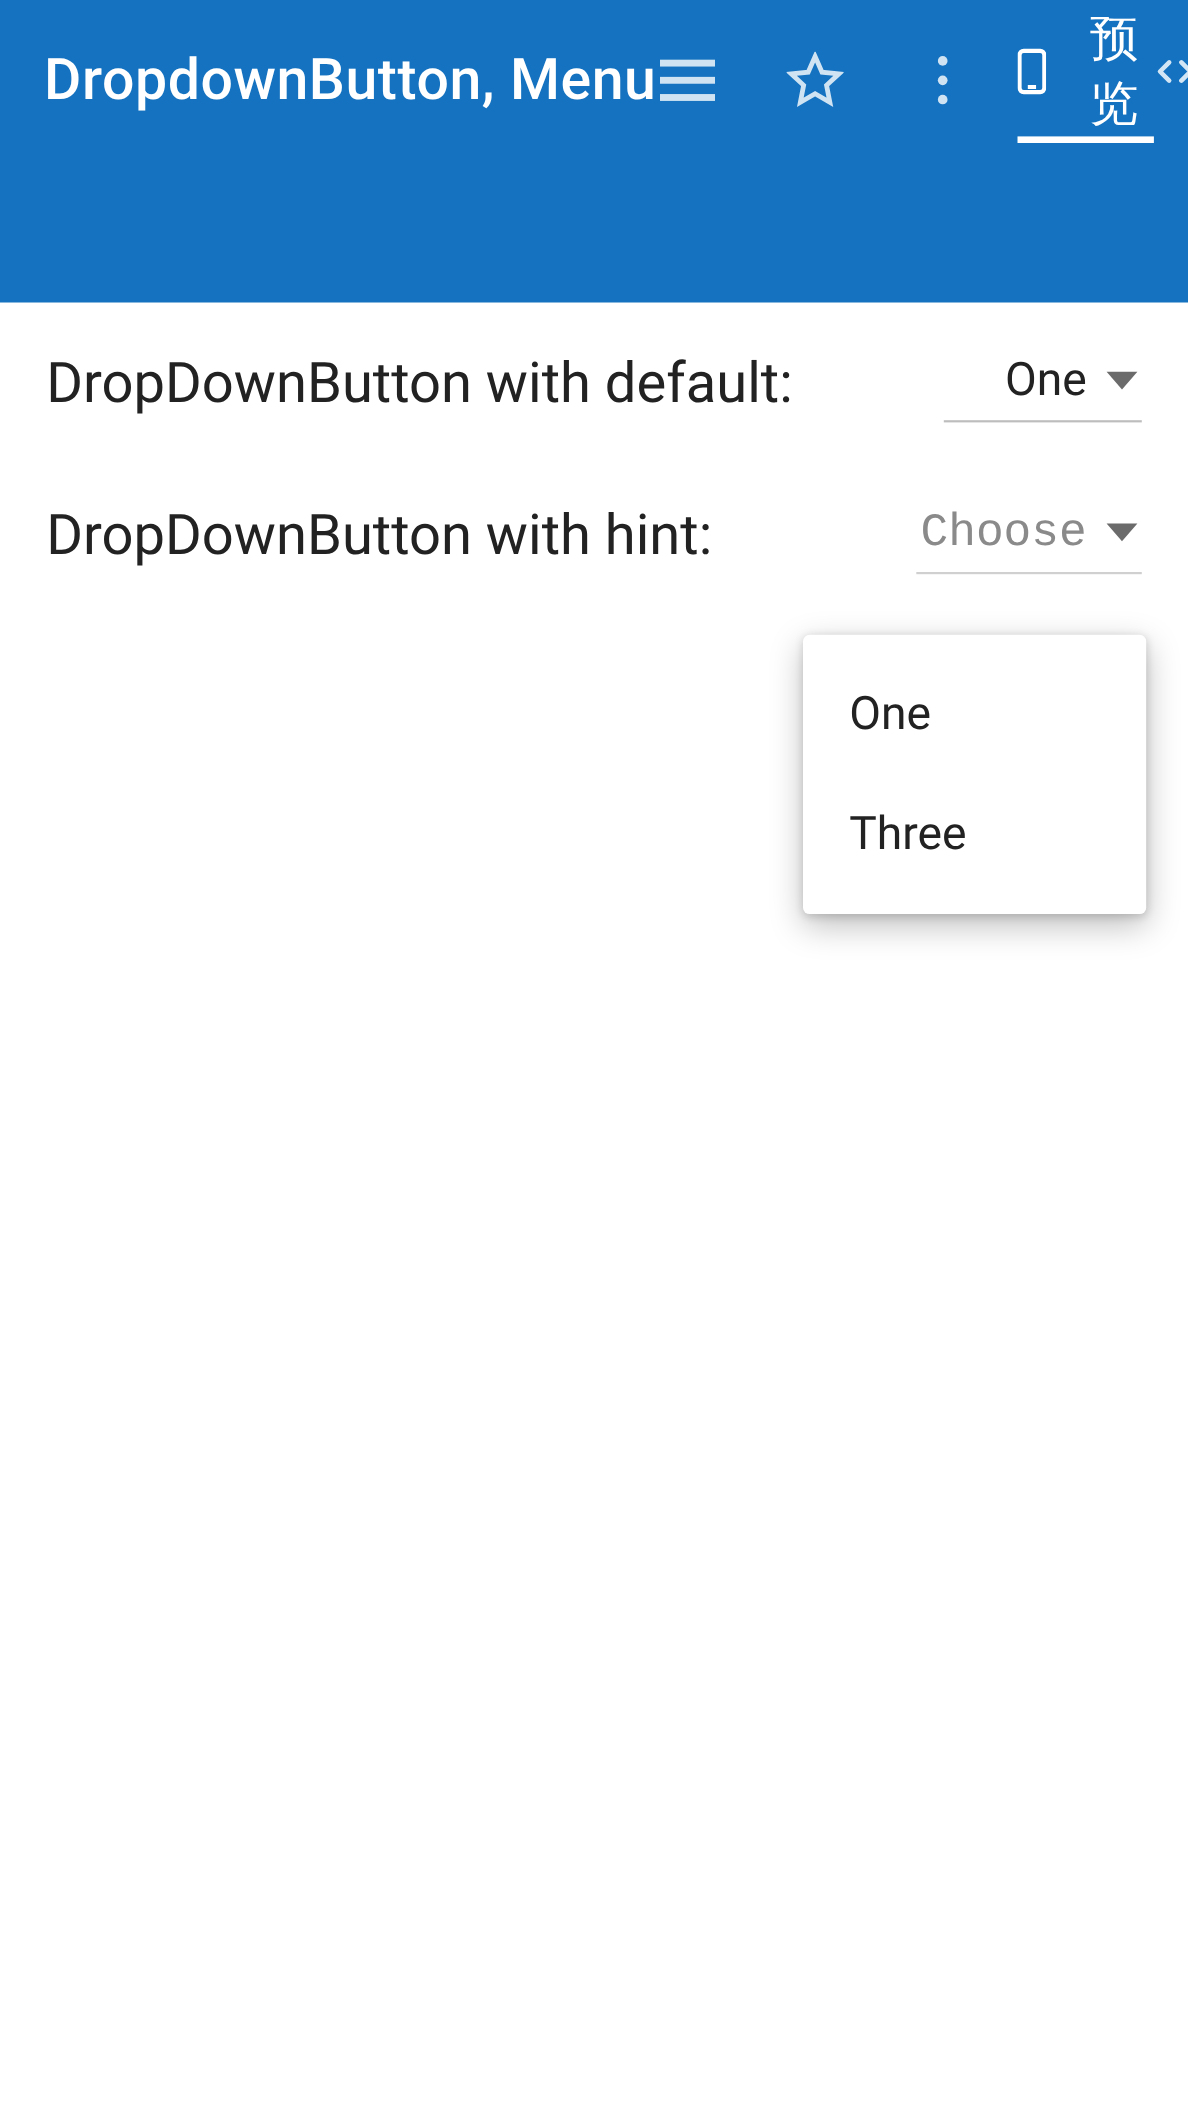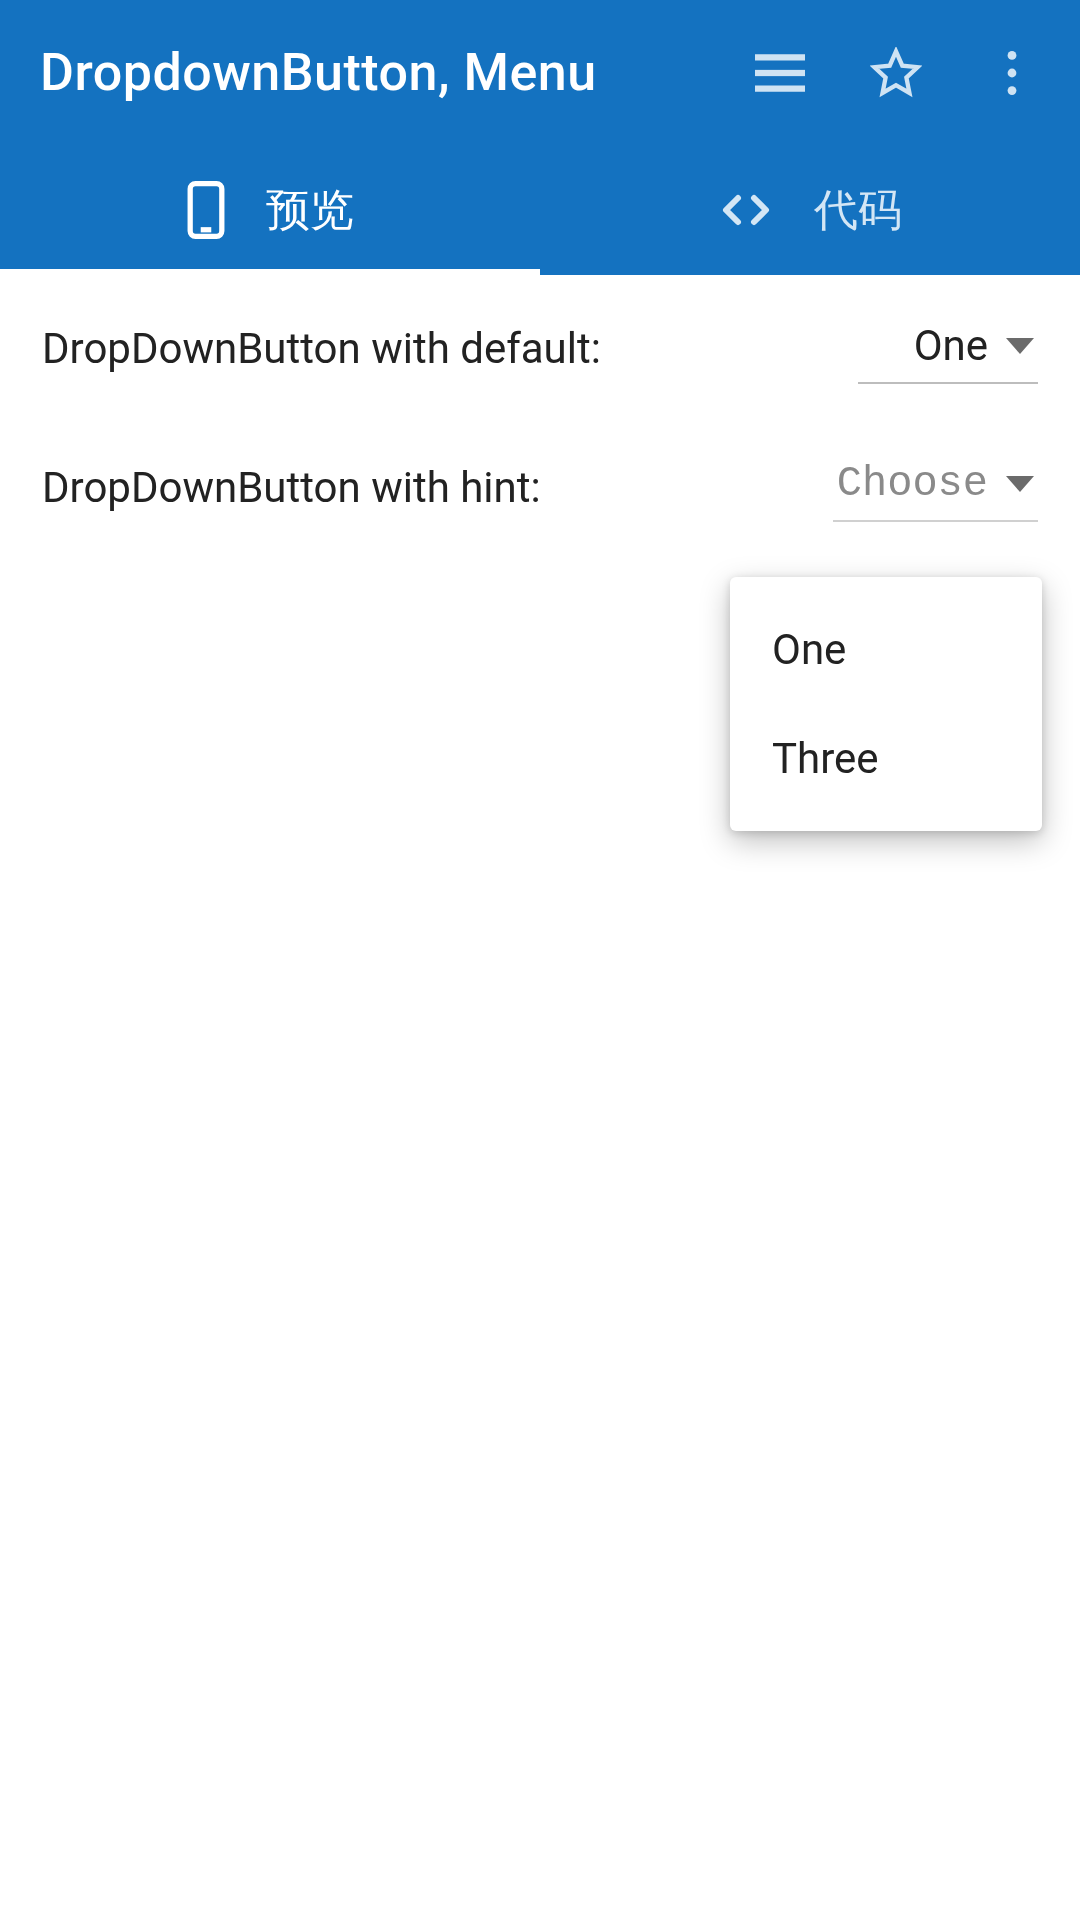--- a/index.html
+++ b/index.html
@@ -9,21 +9,21 @@
     width: 1080px;
     height: 1920px;
     overflow: hidden;
     position: relative;
   }
   .appbar {
     background: #1472c0;
     color: #fff;
     height: 275px;
     display: flex;
-    flex-direction: column;
+    flex-direction: row;
   }
   .appbar-top {
     display: flex;
     align-items: center;
     height: 145px;
     padding: 0 30px 0 40px;
   }
   .title {
     font-size: 52px;
     font-weight: 500;
@@ -73,21 +73,21 @@
   .content {
     padding: 38px 42px;
   }
   .row {
     display: flex;
     align-items: center;
     justify-content: space-between;
     margin-bottom: 68px;
   }
   .row .label {
-    font-size: 42px;
+    font-size: 51px;
     color: #222;
   }
   .dropdown {
     display: flex;
     align-items: center;
     gap: 18px;
     border-bottom: 2px solid #bdbdbd;
     padding: 8px 4px 12px 4px;
     min-width: 180px;
     justify-content: flex-end;

